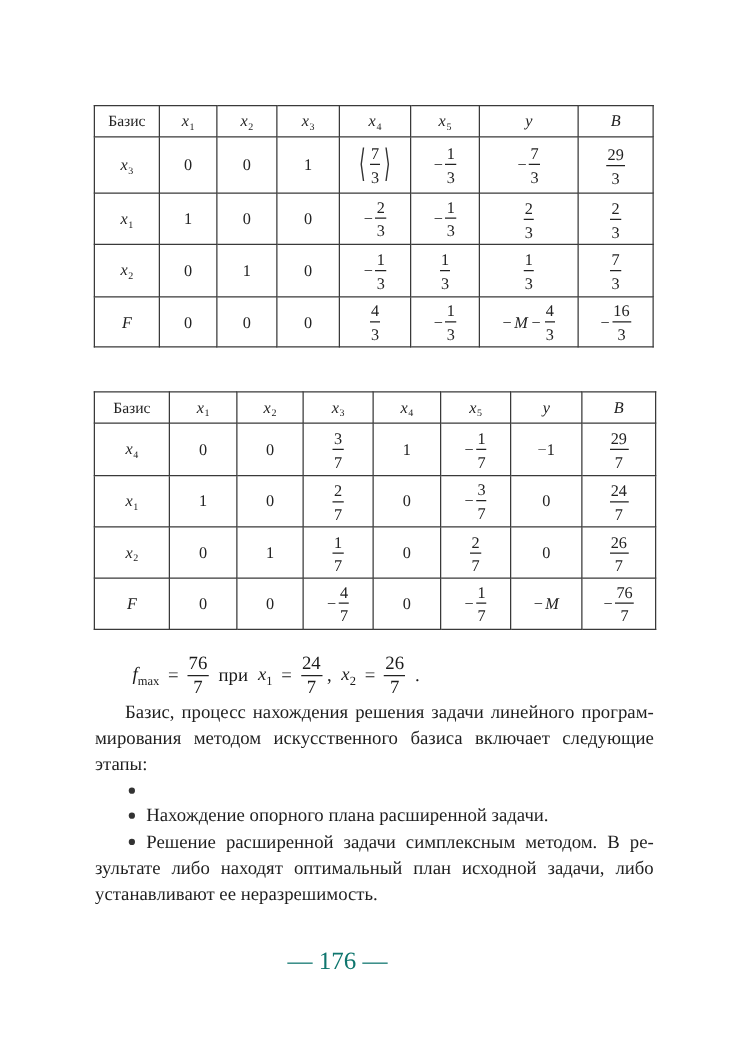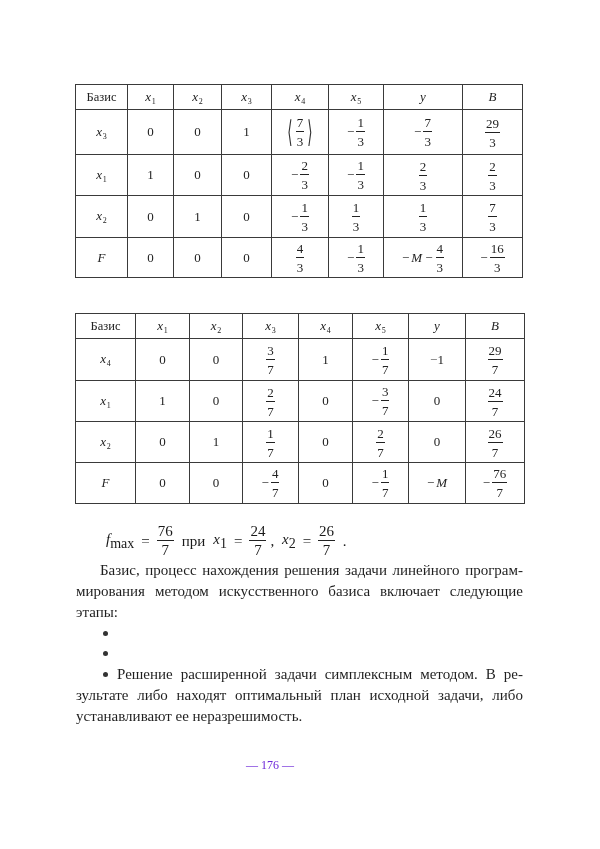--- a/index.html
+++ b/index.html
@@ -51,26 +51,26 @@
   .justify { text-align: justify; text-align-last: justify; white-space: normal; }
 
   .formula-line {
     position: absolute; left: 100px; top: 524px;
     font-size: 15px; display: flex; align-items: center; gap: 4px;
   }
   .formula-line .frac { font-size: 15px; }
   .formula-line .frac .num { padding: 0 1px 1px 1px; }
   .formula-line .frac .den { padding-top: 2px; }
   .it { font-style: italic; }
-  .subsm { font-size: 14px; font-style: normal; vertical-align: -4px; }
+  .subsm { font-size: 10px; font-style: normal; vertical-align: -4px; }
   .bullet-dot { display: inline-block; width: 5px; height: 5px; border-radius: 50%; background: #333; vertical-align: middle; margin-right: 9px; position: relative; top: -1px; }
 
   .page-num {
     position: absolute; left: 0; width: 540px; top: 758px;
-    text-align: center; font-size: 12px; color: #6d28d9;
+    text-align: center; font-size: 20px; color: #0f766e;
   }
 </style>
 </head>
 <body>
 
 <div class="page">
 
   <table class="simplex" id="t1" style="left:75px; top:84px; width:447px;">
     <colgroup>
       <col style="width:52px">
@@ -389,21 +389,21 @@
 
   <div class="text" style="left:76px; top:560px; width:447px;">
     <div class="para justify" style="left:24px; top:0; width:423px;">Базис, процесс нахождения решения задачи линейного програм-</div>
     <div class="para justify" style="left:0; top:21px; width:447px;">мирования методом искусственного базиса включает следующие</div>
     <div class="para" style="left:0; top:42px;">этапы:</div>
 
     <div class="para" style="left:27px; top:63px;">
       <span class="bullet-dot"></span>
     </div>
     <div class="para" style="left:27px; top:83px;">
-      <span class="bullet-dot"></span>
+      <span class="bullet-dot"></span><span>Нахождение опорного плана расширенной задачи.</span>
     </div>
     <div class="para justify" style="left:27px; top:104px; width:420px;">
       <span class="bullet-dot"></span><span>Решение расширенной задачи симплексным методом. В ре-</span>
     </div>
     <div class="para justify" style="left:0; top:125px; width:447px;">зультате либо находят оптимальный план исходной задачи, либо</div>
     <div class="para" style="left:0; top:146px;">устанавливают ее неразрешимость.</div>
   </div>
 
   <div class="page-num">— 176 —</div>
 </div>

